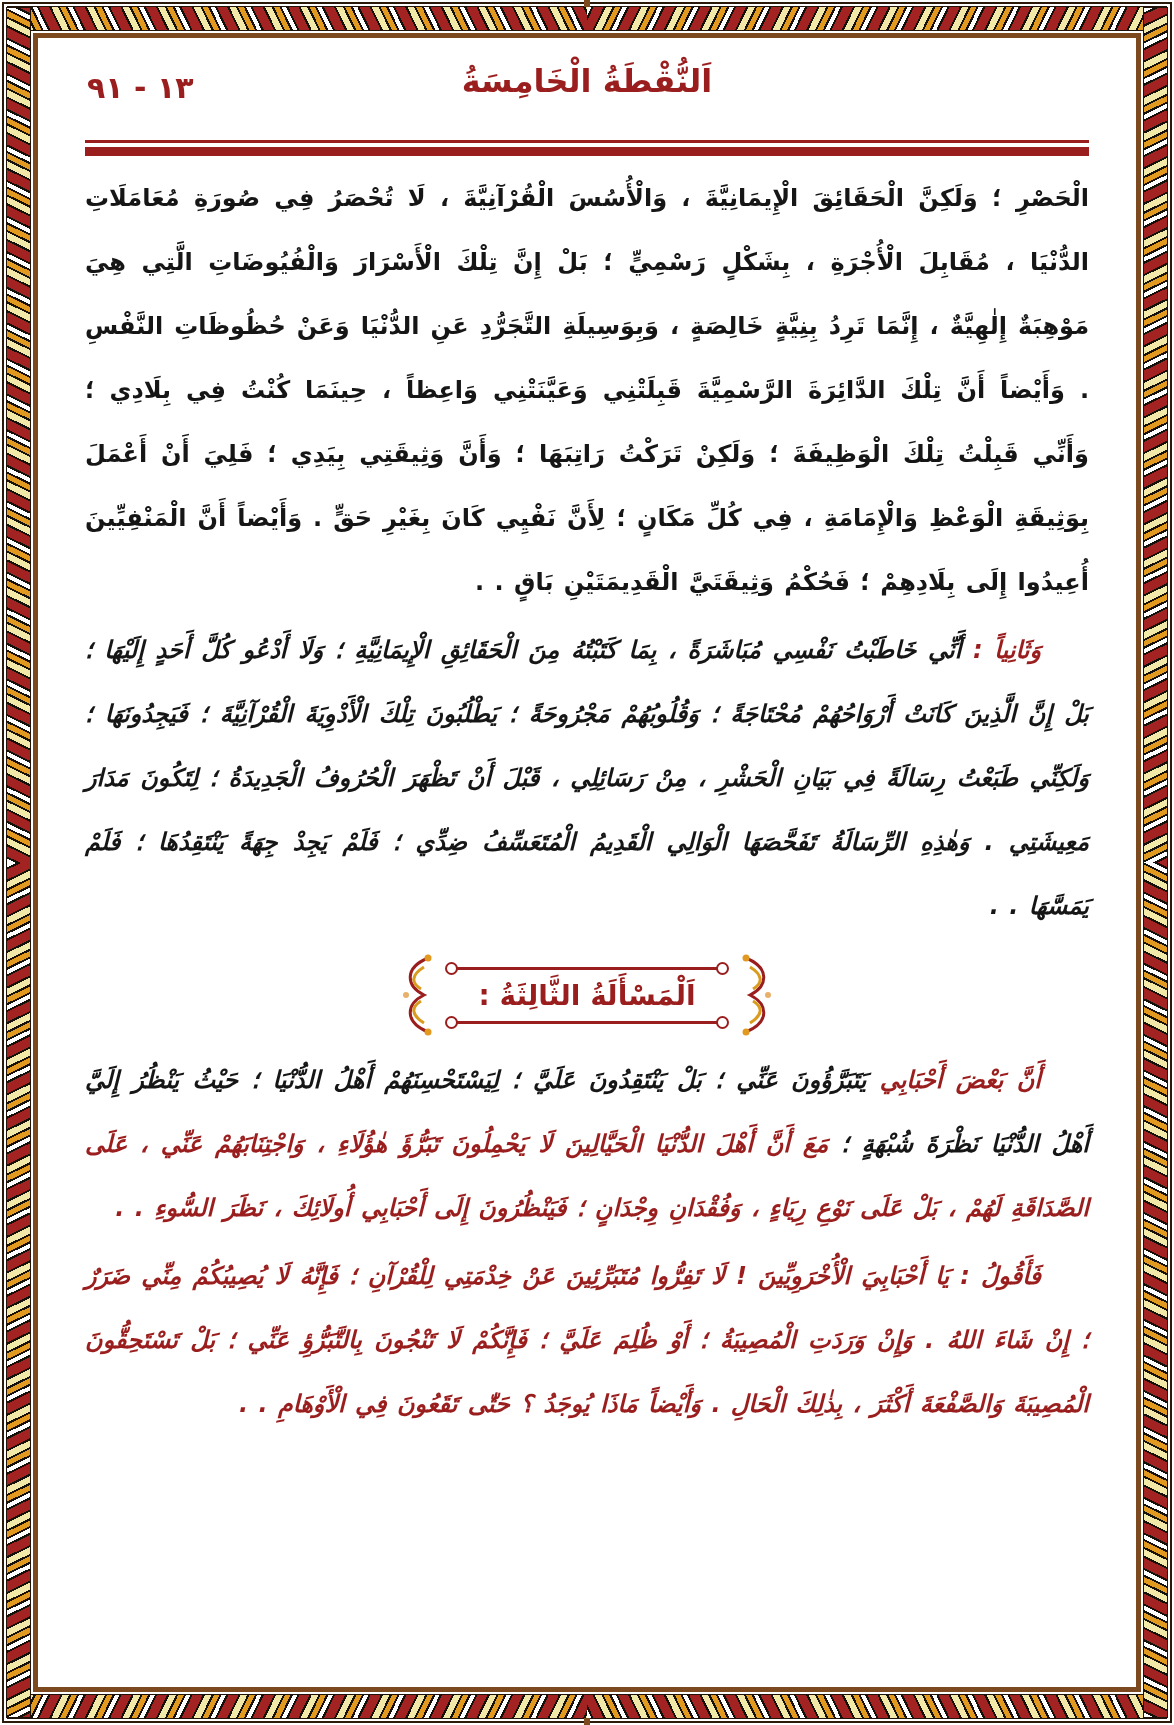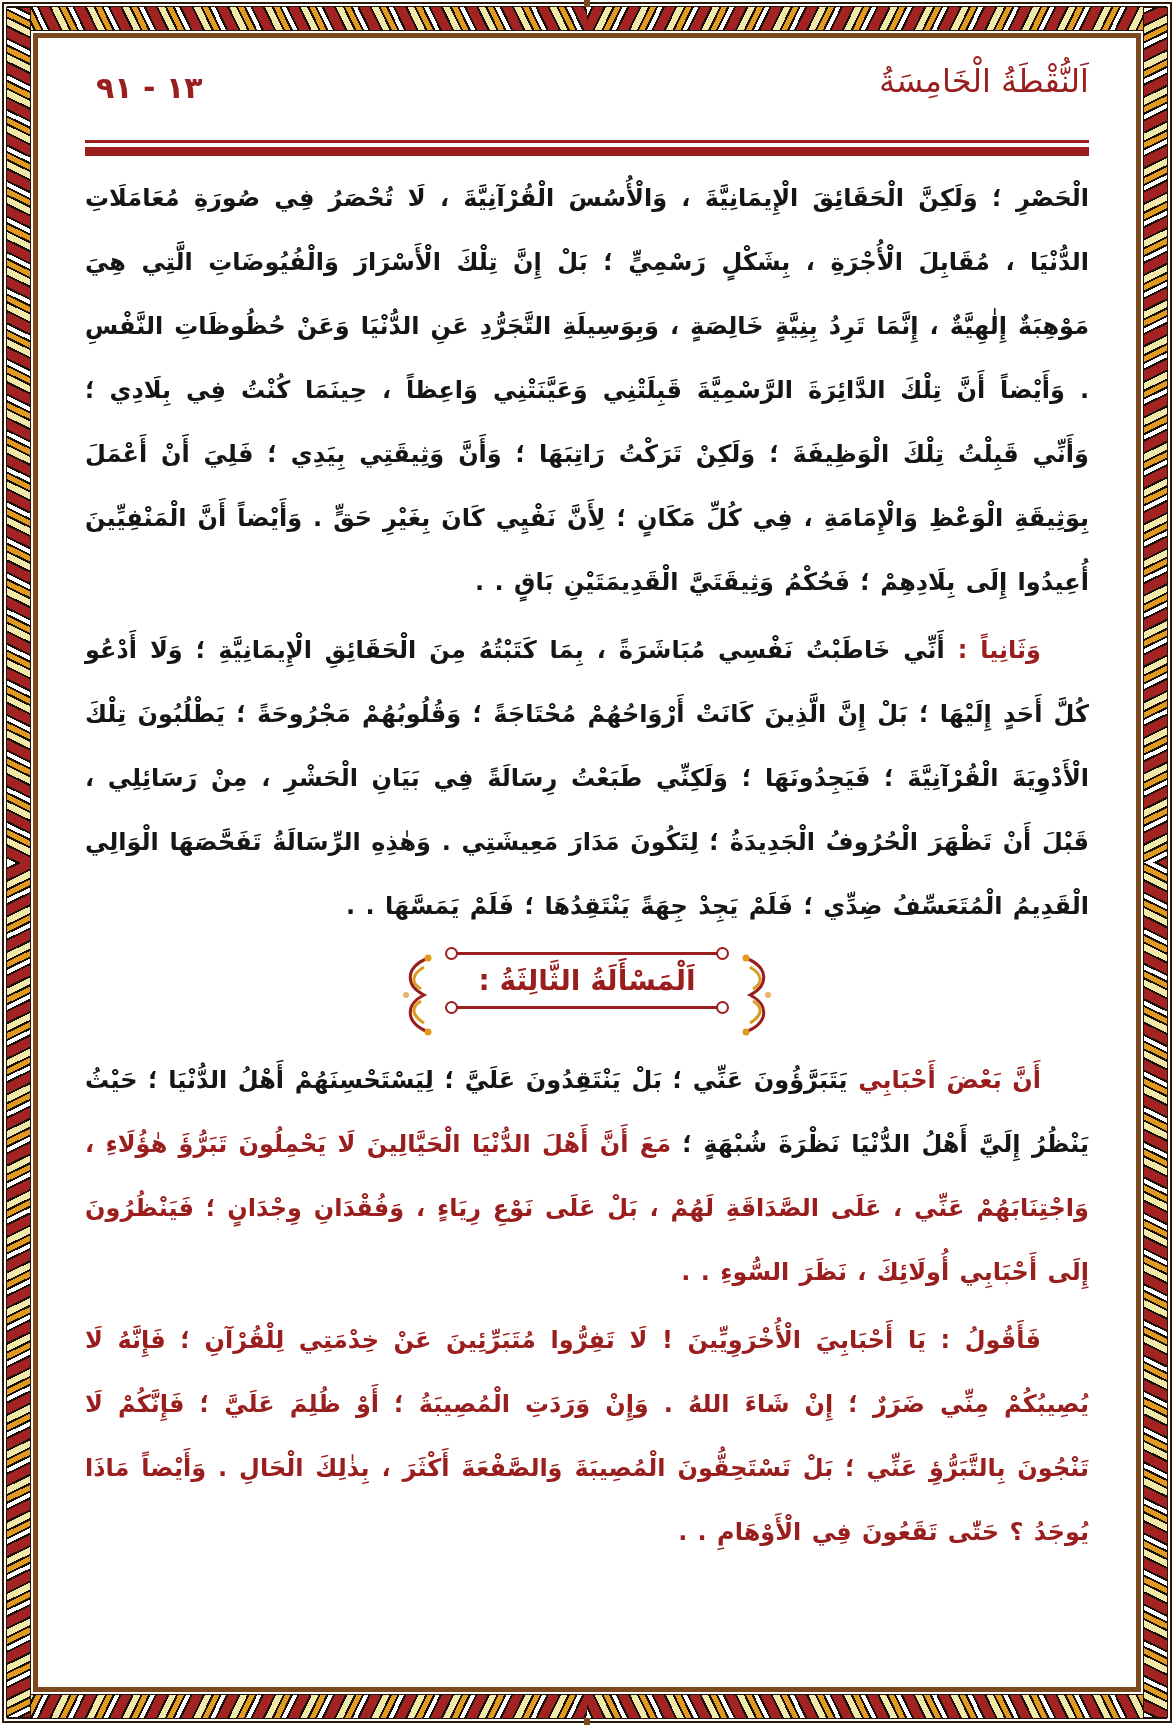--- a/index.html
+++ b/index.html
@@ -44,36 +44,36 @@
       #ffffff 0 4px,#15100a 4px 6px,var(--chain-red) 6px 15px,#15100a 15px 17px,
       var(--chain-cream) 17px 23px,#15100a 23px 25px,var(--chain-gold) 25px 30px,#15100a 30px 32px);
   }
   .inner-frame{position:absolute;inset:33px;border:5px solid var(--brown);pointer-events:none;}
   .tick{position:absolute;left:50%;width:6px;margin-left:-3px;background:var(--brown);}
   .tick-top{top:0;height:7px;}
   .tick-bottom{bottom:0;height:7px;}
   
   .content{position:absolute;inset:40px;padding:0 45px;overflow:hidden;}
   .header{position:relative;height:92px;}
-  .page-number{position:absolute;left:11px;top:30px;font-size:30px;font-weight:bold;color:var(--red);direction:rtl;}
-  .title{padding-top:22px;font-size:32px;font-weight:normal;color:var(--red);direction:rtl;}
+  .page-number{position:absolute;left:2px;top:30px;font-size:30px;font-weight:bold;color:var(--red);direction:rtl;}
+  .title{text-align:center;padding-top:22px;font-size:32px;font-weight:bold;color:var(--red);direction:rtl;}
   .rule{margin-top:8px;}
   .rule-thin{height:3px;background:var(--red);}
   .rule-gap{height:4px;}
   .rule-thick{height:9px;background:var(--red);}
   .body{margin-top:10px;direction:rtl;}
   .para{
     margin:0 0 4px;font-size:24px;font-weight:bold;line-height:64px;
     text-align:justify;text-justify:inter-word;color:var(--ink);word-spacing:2px;
   }
-  .para.indent{text-indent:48px;}
+  .para.indent{text-indent:48px;font-style:italic;}
   .seg-black{color:var(--ink);}
   .seg-red{color:var(--red);}
   
-  .section-box{display:flex;justify-content:center;align-items:flex-start;gap:16px;margin:14px auto 10px;direction:ltr;}
+  .section-box{display:flex;justify-content:center;align-items:center;gap:16px;margin:14px auto 10px;direction:ltr;}
   .section-mid{position:relative;border-top:3px solid var(--red);border-bottom:3px solid var(--red);padding:9px 28px;}
   .knob{position:absolute;width:9px;height:9px;border:2px solid var(--red);border-radius:50%;background:#fff;}
   .knob.tl{top:-8px;left:-5px}.knob.tr{top:-8px;right:-5px}
   .knob.bl{bottom:-8px;left:-5px}.knob.br{bottom:-8px;right:-5px}
   .section-title{font-size:28px;font-weight:bold;color:var(--red);direction:rtl;white-space:nowrap;}
   .flourish{display:block;}
   .flourish.right{transform:scaleX(-1);}
 </style>
 </head>
 <body>

